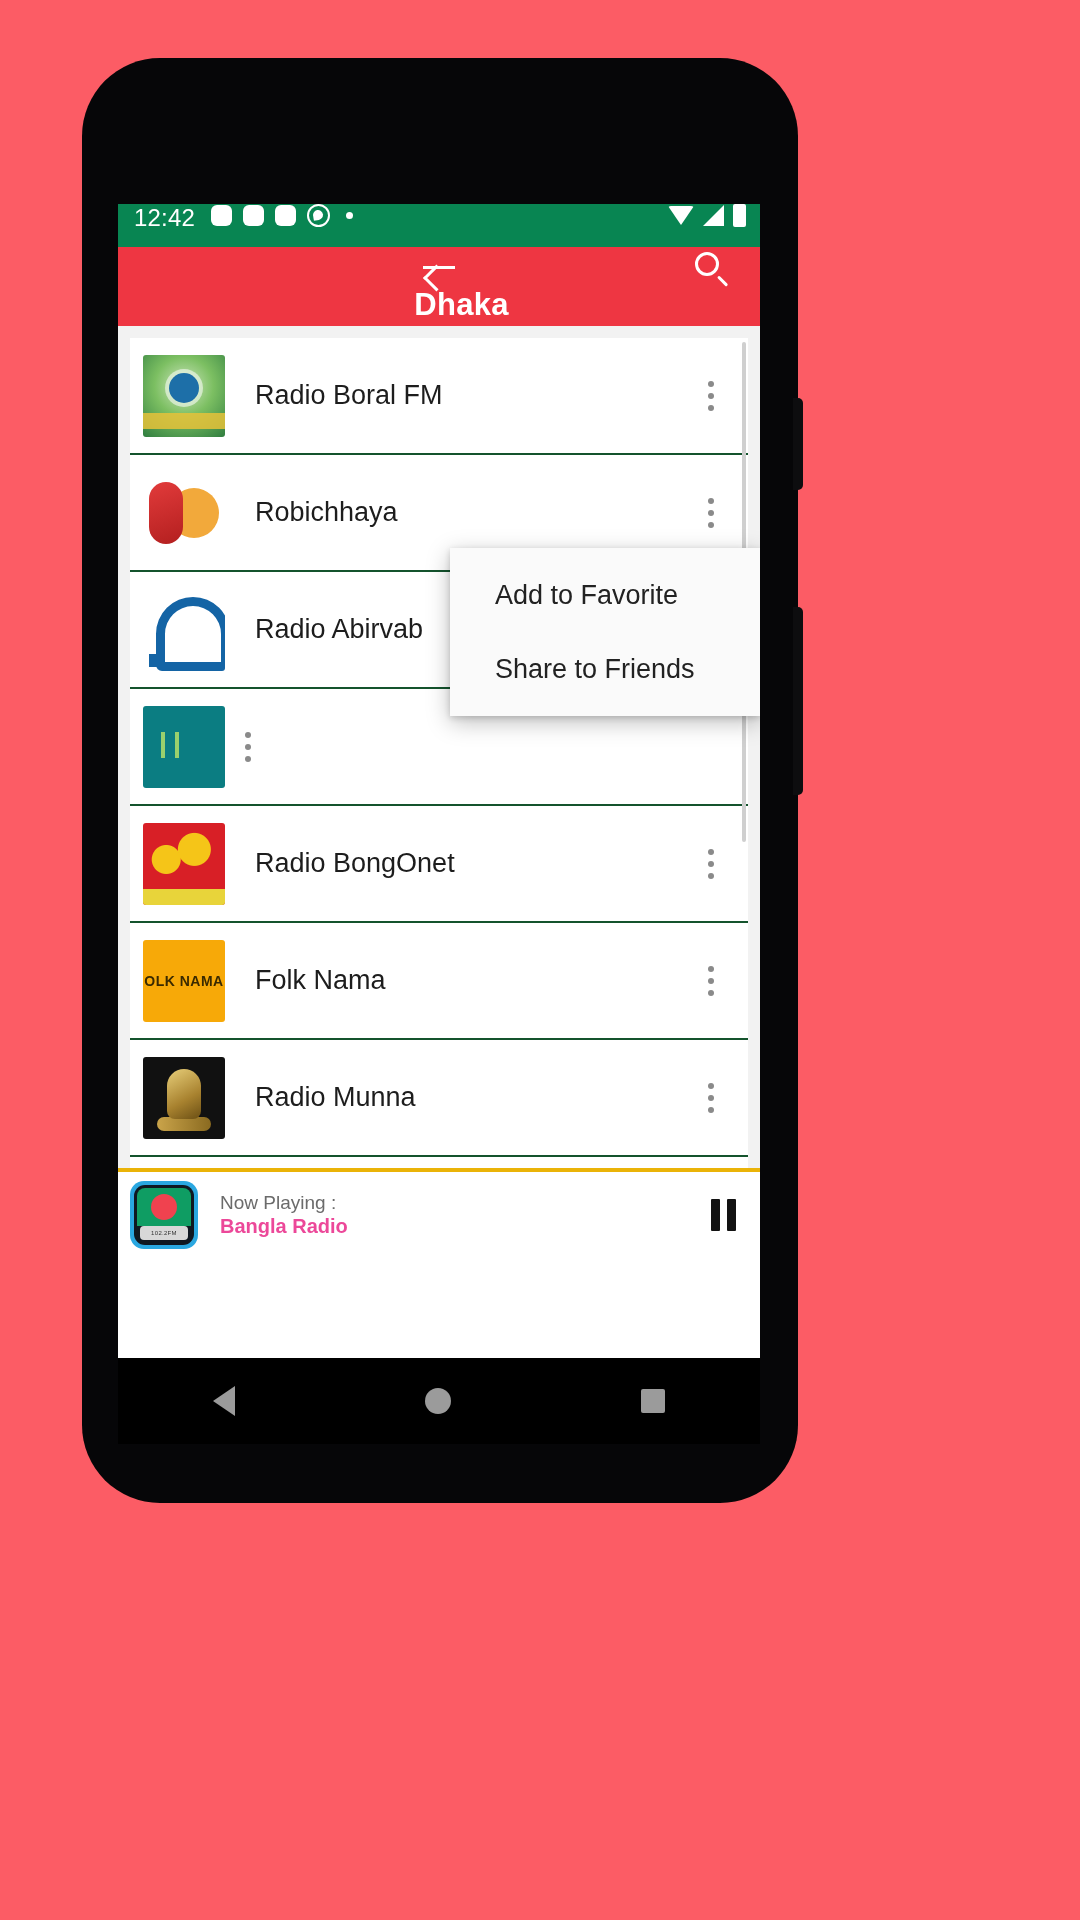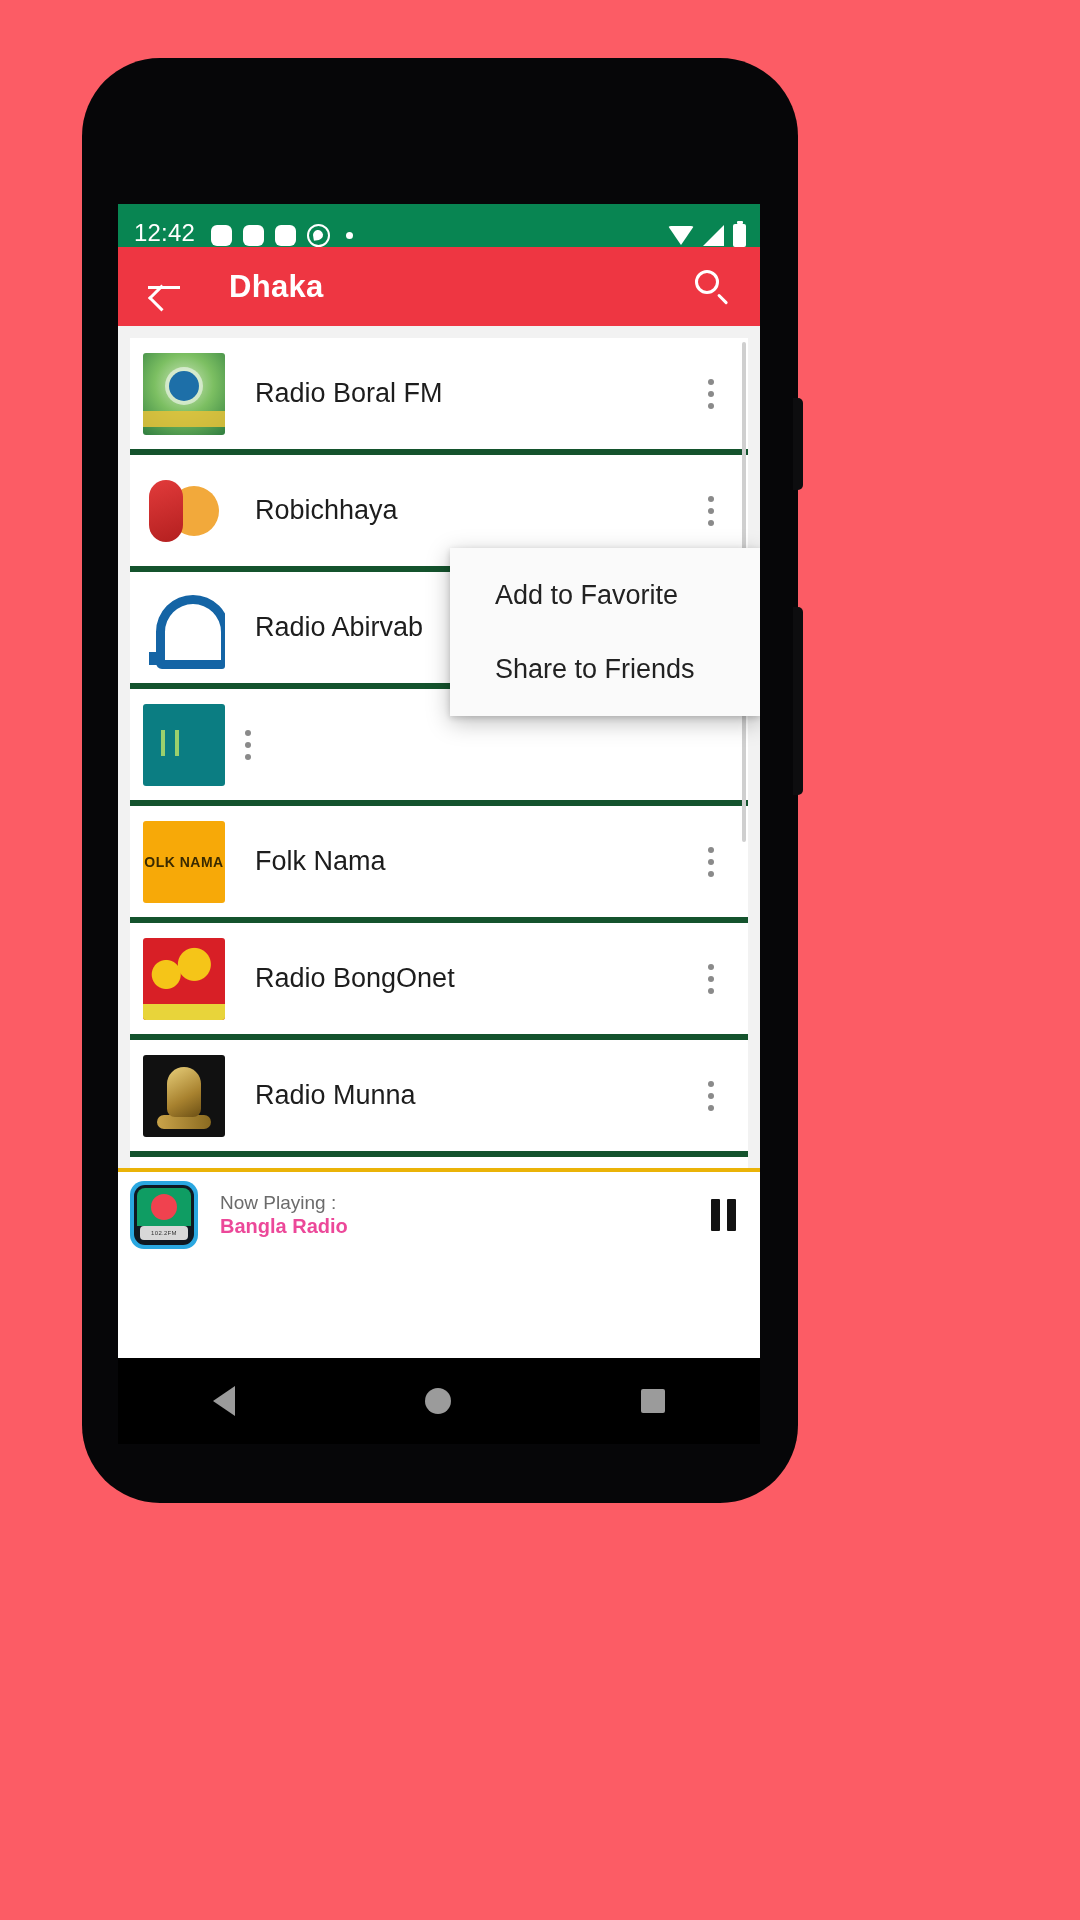--- a/index.html
+++ b/index.html
@@ -45,21 +45,21 @@
     height: 1154px;
     background: #ffffff;
     overflow: hidden;
   }
 
   
   .status-bar {
     height: 43px;
     background: #088552;
     display: flex;
-    align-items: flex-end;
+    align-items: flex-start;
     padding: 0 14px 0 16px;
     position: relative;
   }
   .status-time {
     color: #ffffff;
     font-size: 24px;
     letter-spacing: 0.2px;
     margin-right: 16px;
   }
   .status-left-icons { display: flex; align-items: center; gap: 11px; }
@@ -124,20 +124,21 @@
   }
 
   
   .app-bar {
     height: 79px;
     background: #EE3642;
     display: flex;
     align-items: center;
     padding: 0 26px 0 26px;
     position: relative;
+    flex-direction: column;
   }
   .back-arrow {
     width: 40px; height: 40px;
     position: relative;
     flex: none;
   }
   .back-arrow::before {
     content: "";
     position: absolute;
     left: 4px; top: 19px;
@@ -194,21 +195,21 @@
     background: #ffffff;
     height: 100%;
     overflow: hidden;
     position: relative;
   }
   .row {
     height: 117px;
     display: flex;
     align-items: center;
     padding: 0 0 0 13px;
-    border-bottom: 6px solid #14532d;
+    border-bottom: 2px solid #14532d;
     position: relative;
   }
   .row-logo {
     width: 82px; height: 82px;
     flex: none;
     border-radius: 3px;
     overflow: hidden;
     position: relative;
   }
   .row-name {
@@ -480,36 +481,36 @@
       <div class="row">
         <div class="row-logo logo-goyester"></div>
         <div class="kebab">
             <span></span>
             <span></span>
             <span></span>
           </div>
       </div>
 
       <div class="row">
+        <div class="row-logo logo-bong">
+            <div class="band"></div>
+          </div>
+        <div class="row-name">Radio BongOnet</div>
+        <div class="kebab">
+            <span></span>
+            <span></span>
+            <span></span>
+          </div>
+      </div>
+
+      <div class="row">
         <div class="row-logo logo-folk">
           <div class="band">OLK NAMA</div>
         </div>
         <div class="row-name">Folk Nama</div>
-        <div class="kebab">
-            <span></span>
-            <span></span>
-            <span></span>
-          </div>
-      </div>
-
-      <div class="row">
-        <div class="row-logo logo-bong">
-            <div class="band"></div>
-          </div>
-        <div class="row-name">Radio BongOnet</div>
         <div class="kebab">
             <span></span>
             <span></span>
             <span></span>
           </div>
       </div>
 
       <div class="row">
         <div class="row-logo logo-munna">
             <div class="band"></div>

